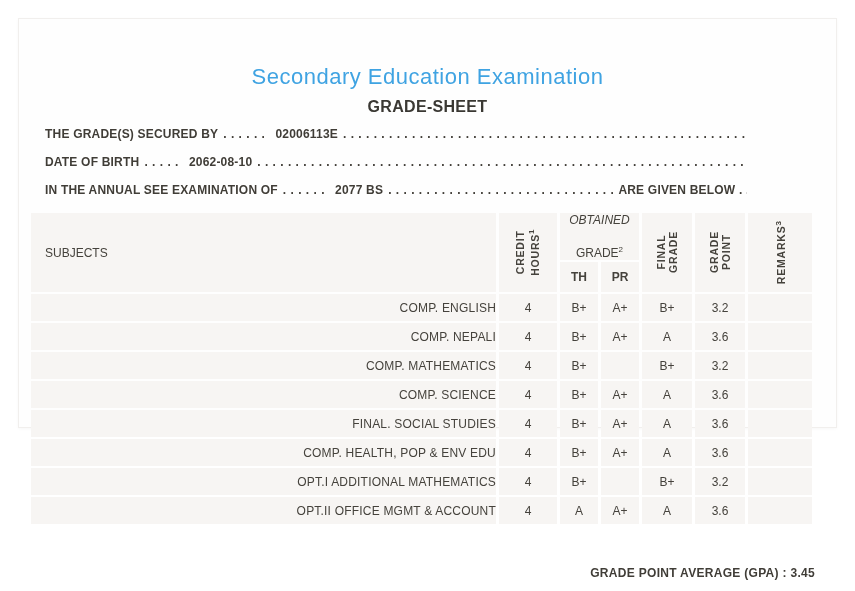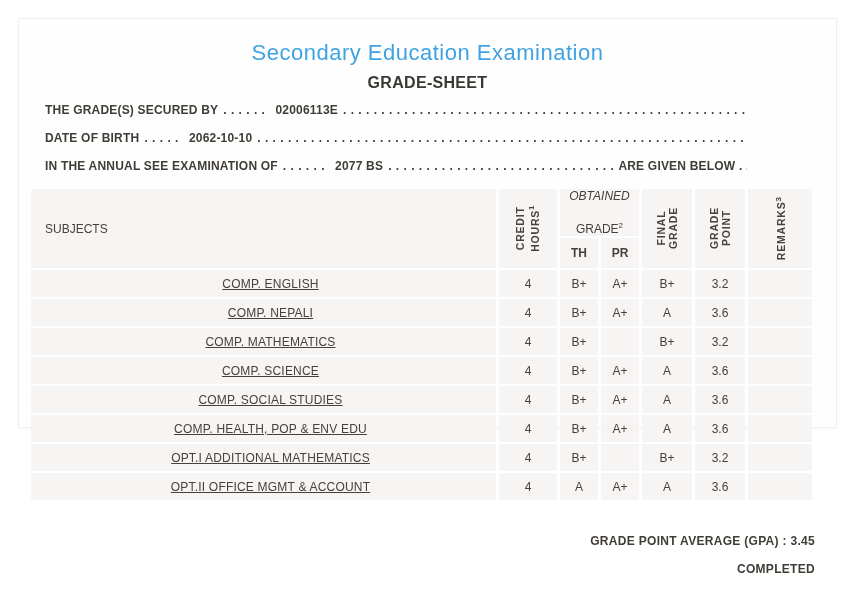--- a/index.html
+++ b/index.html
@@ -9,21 +9,21 @@
     font-family: "Liberation Sans", sans-serif;
     color: #454239;
     overflow: hidden;
   }
   .card {
     margin: 18px;
     width: 819px; height: 410px;
     background: #fefefe;
     border: 1px solid #f1efed;
     box-shadow: 0 1px 3px rgba(0,0,0,0.03);
-    padding-top: 20px;
+    padding-top: 44px;
   }
   .page-title {
     text-align: center;
     font-size: 22px;
     font-weight: 400;
     letter-spacing: 0.5px;
     color: #3fa3e2;
     line-height: 28px;
   }
   .sheet-subtitle {
@@ -86,47 +86,47 @@
     font-weight: bold;
     font-size: 10.5px;
     letter-spacing: 0.8px;
     line-height: 12px;
     white-space: nowrap;
   }
   .rot .l { display: block; text-align: center; }
   sup { font-size: 8px; }
 
   .grade-table tbody td { height: 27px; }
-  .grade-table tbody td.subject-cell { text-align: center; padding-left: 14px; letter-spacing: 0.2px; text-decoration: underline; }
+  .grade-table tbody td.subject-cell { text-align: right; padding-left: 14px; letter-spacing: 0.2px; }
 
   .summary {
     width: 796px;
     text-align: right;
     font-size: 12px;
     font-weight: bold;
     letter-spacing: 0.3px;
     color: #403d37;
   }
-  .gpa-line { margin-top: 32px; line-height: 14px; }
+  .gpa-line { margin-top: 40px; line-height: 14px; }
   .completion-status { margin-top: 14px; line-height: 14px; }
 </style>
 </head>
 <body>
 
 <div class="card">
 
   <h1 class="page-title">Secondary Education Examination</h1>
   <h2 class="sheet-subtitle">GRADE-SHEET</h2>
 
   <div class="info-section">
     <div class="info-line">
       <span>THE GRADE(S) SECURED BY</span><span class="dots val">. . . . . .</span><span class="val">02006113E</span><span class="dots">. . . . . . . . . . . . . . . . . . . . . . . . . . . . . . . . . . . . . . . . . . . . . . . . . . . . . . . . . . . . . . . . . .</span>
     </div>
     <div class="info-line">
-      <span>DATE OF BIRTH</span><span class="dots val">. . . . .</span><span class="val">2062-10-10</span><span class="dots">. . . . . . . . . . . . . . . . . . . . . . . . . . . . . . . . . . . . . . . . . . . . . . . . . . . . . . . . . . . . . . . . . . . . . . . .</span>
+      <span>DATE OF BIRTH</span><span class="dots val">. . . . .</span><span class="val">2062-08-10</span><span class="dots">. . . . . . . . . . . . . . . . . . . . . . . . . . . . . . . . . . . . . . . . . . . . . . . . . . . . . . . . . . . . . . . . . . . . . . . .</span>
     </div>
     <div class="info-line">
       <span>IN THE ANNUAL SEE EXAMINATION OF</span><span class="dots val">. . . . . .</span><span class="val">2077 BS</span><span class="dots">. . . . . . . . . . . . . . . . . . . . . . . . . . . . . .</span><span class="suffix">ARE GIVEN BELOW . . .</span>
     </div>
   </div>
 
   <table class="grade-table">
     <colgroup>
       <col class="c-subject">
         <col class="c-credit">
@@ -203,21 +203,21 @@
         <tr>
       <td class="subject-cell">COMP. SCIENCE</td>
       <td>4</td>
       <td>B+</td>
       <td>A+</td>
       <td>A</td>
       <td>3.6</td>
       <td></td>
     </tr>
         <tr>
-      <td class="subject-cell">COMP. SOCIAL STUDIES</td>
+      <td class="subject-cell">FINAL. SOCIAL STUDIES</td>
       <td>4</td>
       <td>B+</td>
       <td>A+</td>
       <td>A</td>
       <td>3.6</td>
       <td></td>
     </tr>
         <tr>
       <td class="subject-cell">COMP. HEALTH, POP &amp; ENV EDU</td>
       <td>4</td>

